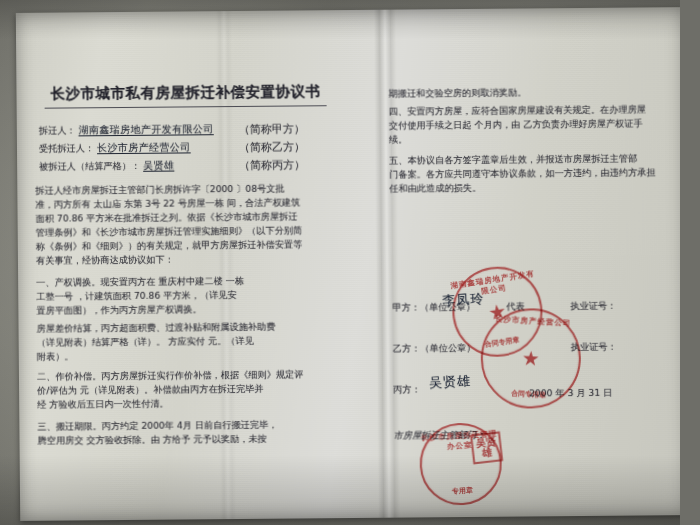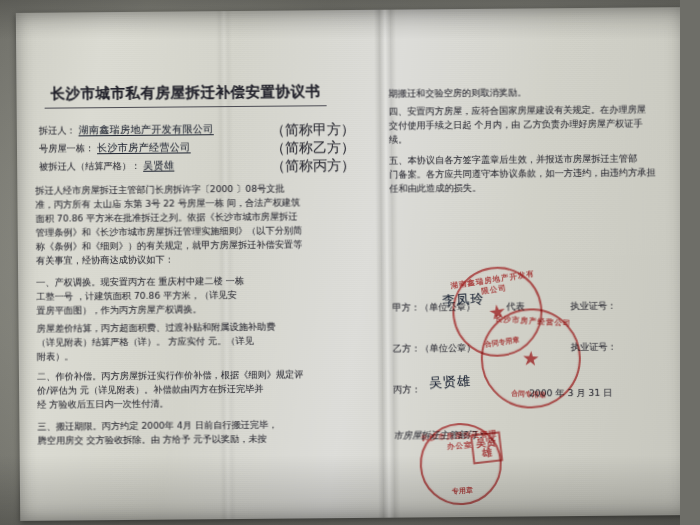--- a/index.html
+++ b/index.html
@@ -64,21 +64,21 @@
     text-shadow:0 0 1px rgba(40,40,50,0.25);
   }
   .hand{
     font-family:"DejaVu Serif", serif;
     color:#1d2330;
     font-size:10px;
     letter-spacing:0.4px;
     text-decoration:underline;
     text-underline-offset:2px;
   }
-  .paren{font-size:14px;margin-left:32px;}
+  .paren{font-size:11px;}
 
   
   .stamp{
     position:absolute;
     border:2.2px solid rgba(190,36,38,0.72);
     border-radius:50%;
     color:rgba(190,36,38,0.8);
     display:flex;align-items:center;justify-content:center;
     font-size:8px;font-weight:bold;text-align:center;
     mix-blend-mode:multiply;
@@ -136,21 +136,21 @@
 
     <div class="columns">
 
       <div class="line" style="left:22px;top:112px;">
         <span>拆迁人：</span>
         <span class="hand">湖南鑫瑞房地产开发有限公司</span>
       </div>
       <div class="line paren" style="left:222px;top:113px;">（简称甲方）</div>
 
       <div class="line" style="left:22px;top:130px;">
-        <span>号房屋一栋：</span>
+        <span>受托拆迁人：</span>
         <span class="hand">长沙市房产经营公司</span>
       </div>
       <div class="line paren" style="left:222px;top:131px;">（简称乙方）</div>
 
       <div class="line" style="left:22px;top:148px;">
         <span>被拆迁人（结算严格）：</span>
         <span class="hand">吴贤雄</span>
       </div>
       <div class="line paren" style="left:222px;top:149px;text-align:right;">（简称丙方）</div>
 

